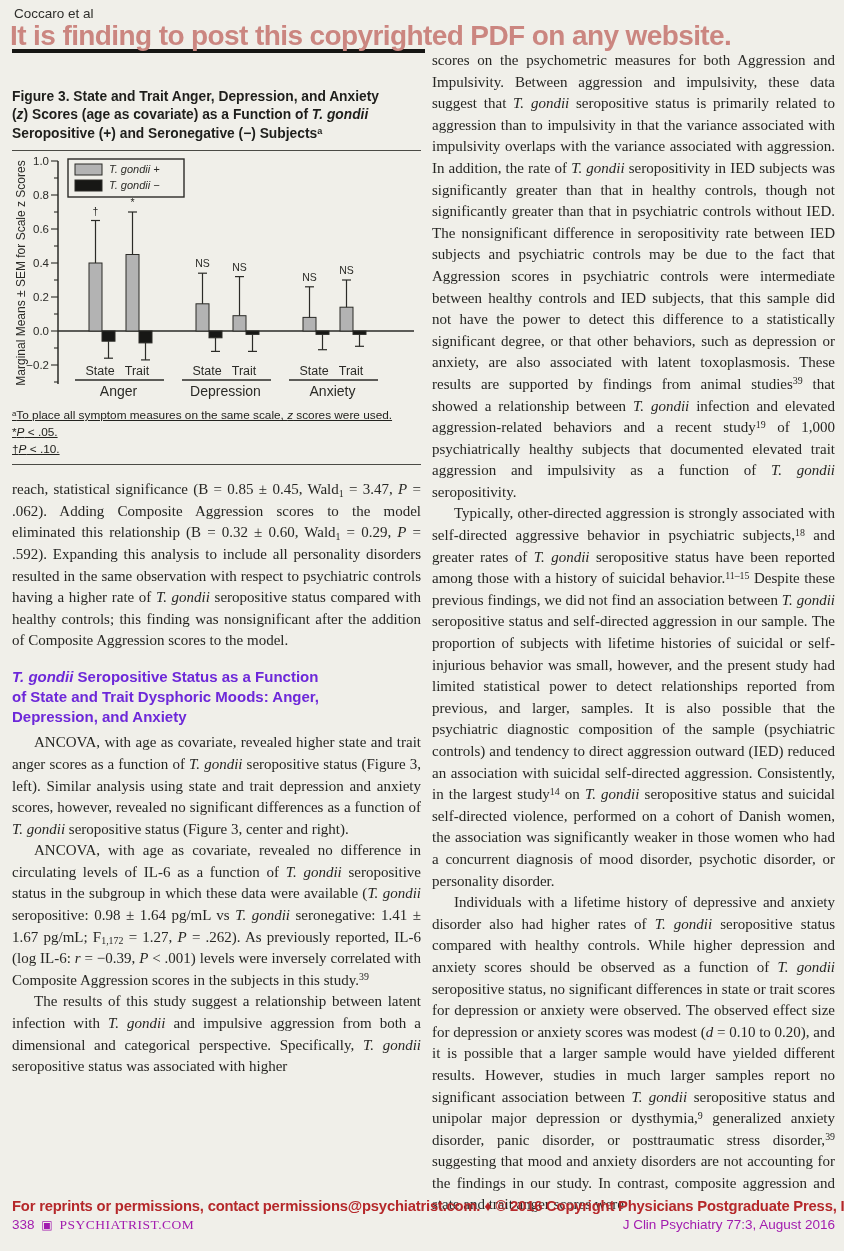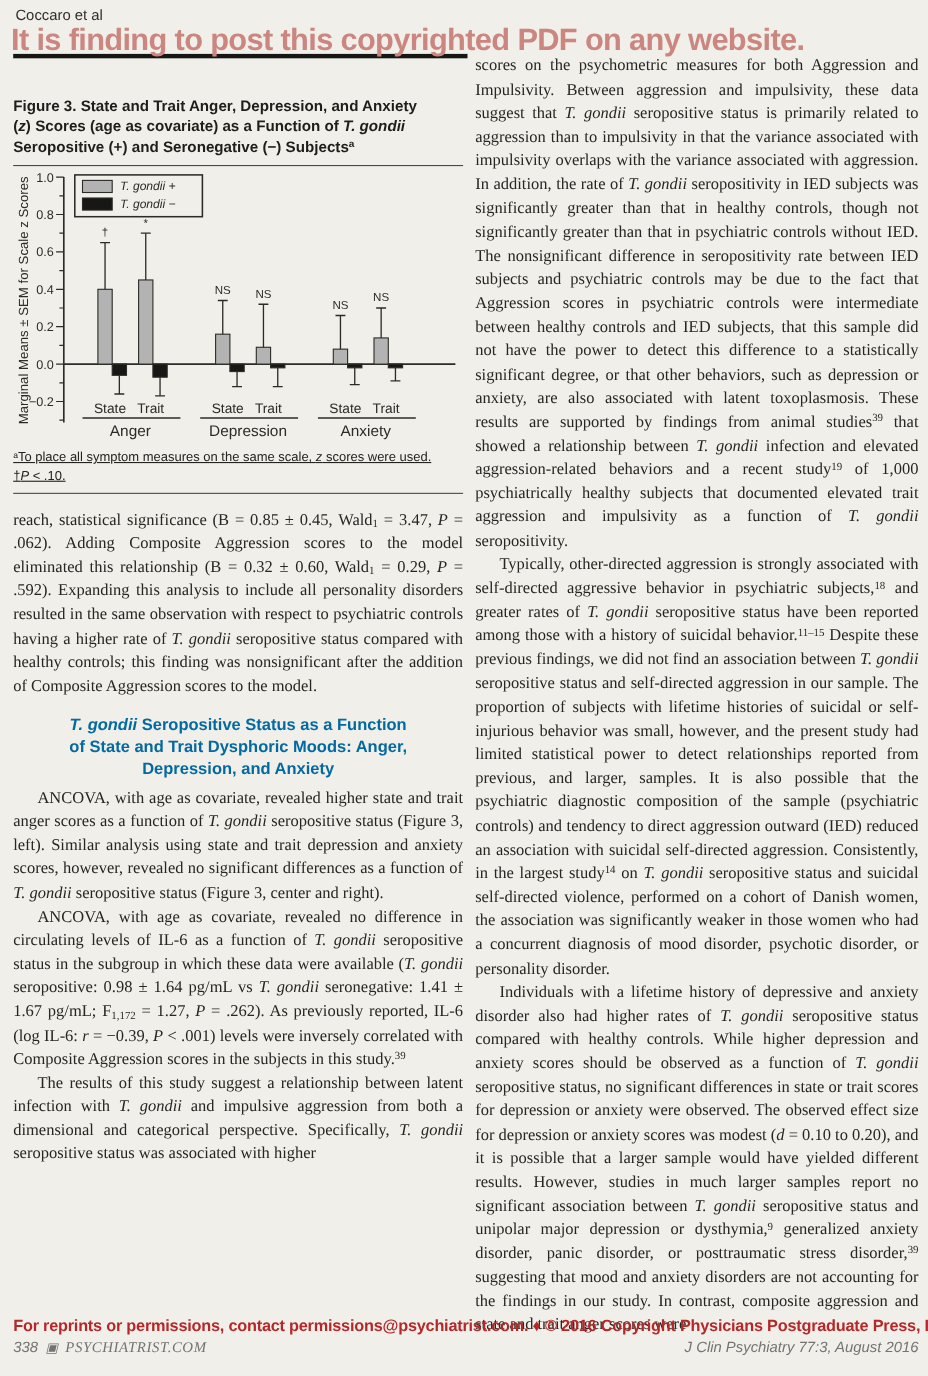--- a/index.html
+++ b/index.html
@@ -32,33 +32,33 @@
     color:#23231f;margin-top:2px;text-decoration:underline;
   }
   p.body{
     font-size:15px;line-height:21.6px;text-align:justify;
     margin:0;color:#262623;
   }
   p.body.first{margin-top:14px;}
   p.body.indent{text-indent:22px;}
   h3.sect{
     font-family:"Liberation Sans",sans-serif;font-weight:bold;
-    font-size:15px;line-height:1.34;color:#0369a1;margin:15px 0 5px 0;text-align:center;
+    font-size:15px;line-height:1.34;color:#6d28d9;margin:15px 0 5px 0;
   }
   h3.discussion{margin-top:22px;letter-spacing:0.2px;}
   sup{font-size:0.66em;line-height:0;vertical-align:baseline;position:relative;top:-0.45em;}
   sub{font-size:0.66em;line-height:0;vertical-align:baseline;position:relative;top:0.25em;}
   .footer{position:absolute;left:12px;top:1198px;width:823px;}
   .footer-red{
     font-family:"Liberation Sans",sans-serif;font-weight:bold;
     font-size:14.8px;letter-spacing:-0.2px;color:#b5282a;white-space:nowrap;
   }
   .footer-row{
     display:flex;justify-content:space-between;align-items:baseline;
-    margin-top:3px;font-size:13.5px;color:#737373;font-style:italic;
+    margin-top:3px;font-size:13.5px;color:#a21caf;
   }
   .footer-left{font-family:"Liberation Sans",sans-serif;}
   .footer-left .site{font-family:"Liberation Serif",serif;letter-spacing:0.5px;}
   .footer-left .logo{font-size:12px;margin:0 3px;}
   .footer-right{font-family:"Liberation Sans",sans-serif;}
 </style>
 </head>
 <body>
 
 <div class="page">
@@ -152,20 +152,21 @@
           <line x1="277" y1="227" x2="366" y2="227" stroke="#2b2b27" stroke-width="1.3"></line>
           <text x="320.5" y="243" text-anchor="middle" font-size="14" fill="#2b2b27">Anxiety</text>
           <rect x="56" y="6" width="116" height="38" fill="none" stroke="#2b2b27" stroke-width="1.4"></rect>
           <rect x="63" y="11" width="27" height="11" fill="#b3b3b3" stroke="#2b2b27" stroke-width="1"></rect>
           <text x="97" y="20" font-size="11" font-style="italic" fill="#2b2b27">T. gondii +</text>
           <rect x="63" y="27" width="27" height="11" fill="#171715" stroke="#2b2b27" stroke-width="1"></rect>
           <text x="97" y="36" font-size="11" font-style="italic" fill="#2b2b27">T. gondii −</text>
         </svg>
       <div class="fig-notes">
         <div><sup>a</sup>To place all symptom measures on the same scale, <em>z</em> scores were used.</div>
+        <div>*<em>P</em> &lt; .05.</div>
         <div>†<em>P</em> &lt; .10.</div>
       </div>
       <hr class="thin">
     </div>
 
     <p class="body first">reach, statistical significance (B = 0.85 ± 0.45, Wald<sub>1</sub> = 3.47, <em>P</em> = .062). Adding Composite Aggression scores to the model eliminated this relationship (B = 0.32 ± 0.60, Wald<sub>1</sub> = 0.29, <em>P</em> = .592). Expanding this analysis to include all personality disorders resulted in the same observation with respect to psychiatric controls having a higher rate of <em>T. gondii</em> seropositive status compared with healthy controls; this finding was nonsignificant after the addition of Composite Aggression scores to the model.</p>
 
     <h3 class="sect"><em>T. gondii</em> Seropositive Status as a Function<br>of State and Trait Dysphoric Moods: Anger,<br>Depression, and Anxiety</h3>
     <p class="body indent">ANCOVA, with age as covariate, revealed higher state and trait anger scores as a function of <em>T. gondii</em> seropositive status (Figure 3, left). Similar analysis using state and trait depression and anxiety scores, however, revealed no significant differences as a function of <em>T. gondii</em> seropositive status (Figure 3, center and right).</p>
 

